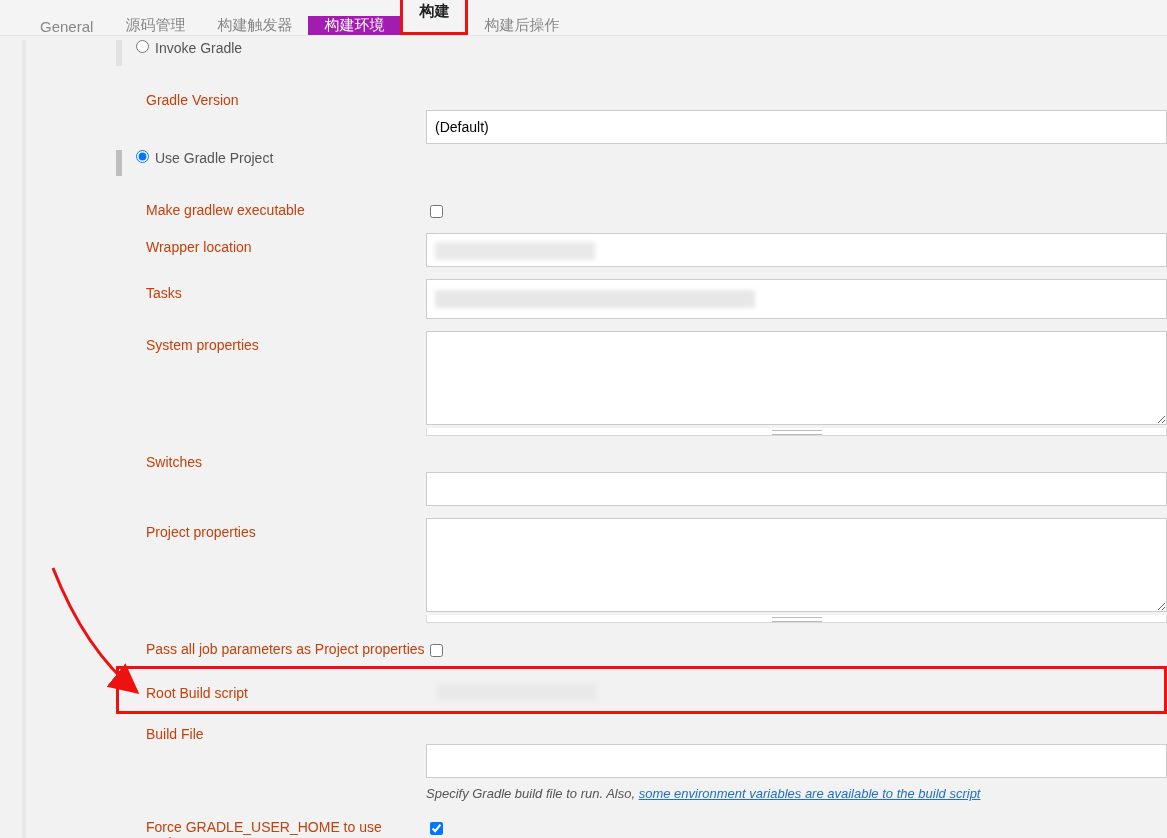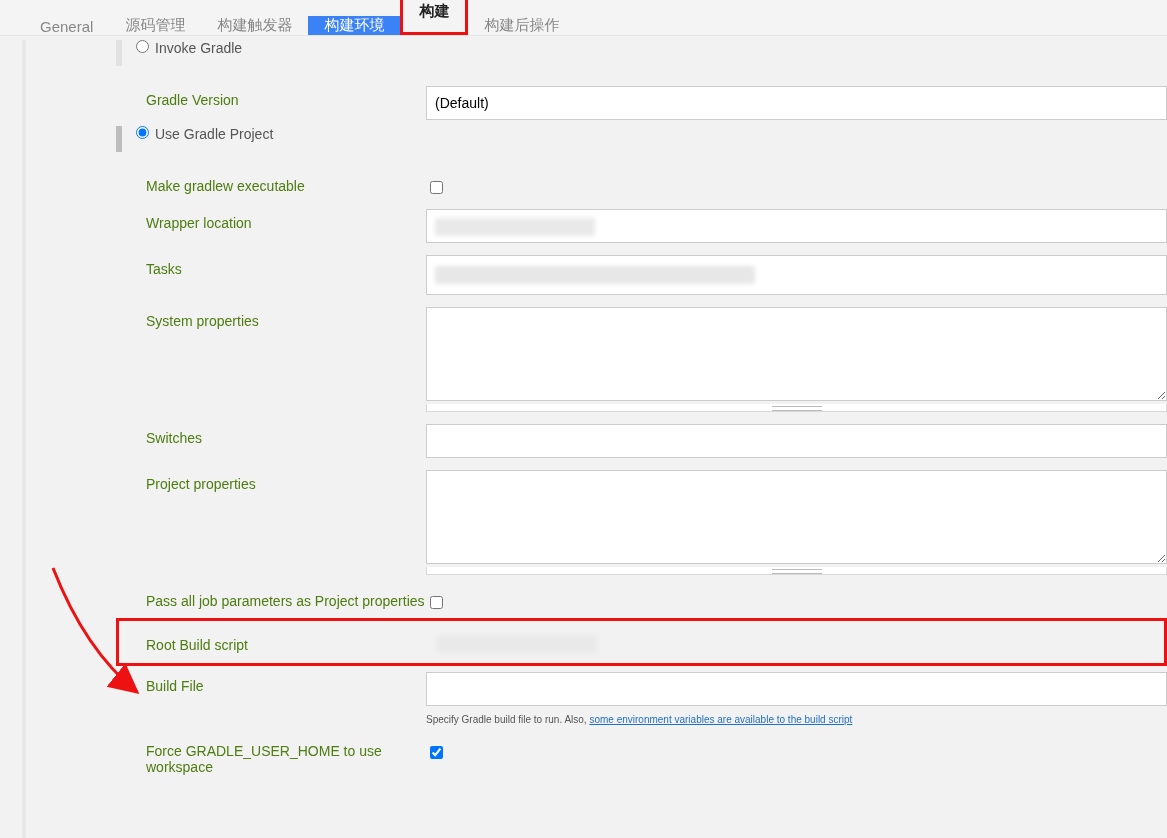--- a/index.html
+++ b/index.html
@@ -2,43 +2,43 @@
 <html><head>
 <meta charset="utf-8">
 <style>
   * { box-sizing: border-box; }
   html,body { margin:0; padding:0; font-family: Arial, "Microsoft YaHei", sans-serif; font-size:14px; color:#333; background:#f2f2f2; }
   .page { width:1167px; height:838px; overflow:hidden; background:#f2f2f2; position:relative; }
 
   
   .tabs { height:36px; background:#f4f4f4; border-bottom:1px solid #e5e5e5; display:flex; align-items:flex-end; padding-left:24px; }
   .tab { display:flex; align-items:center; padding:0 16px; color:#888; cursor:pointer; font-size:15px; }
-  .tab.active-bg { background:#3b82f6; color:#fff; }
+  .tab.active-bg { background:#a21caf; color:#fff; }
   .tab-highlight { border:3px solid #e11; padding:0; }
   .tab-highlight .inner { padding:11px 16px; color:#222; font-weight:bold; }
 
   .content { position:absolute; left:0; right:0; top:40px; bottom:0; display:flex; }
   .left-margin { width:24px; border-right:2px solid #e8e8e8; }
   .left-margin2 { width:2px; border-right:2px solid #e8e8e8; margin-right:90px; }
   .form-area { flex:1; padding-top:0; }
 
   .radio-row { display:flex; align-items:flex-start; height:40px; }
   .radio-row .bar { width:6px; height:26px; background:#e1e1e1; margin-right:12px; }
   .radio-row input[type=radio] { margin:0 6px 0 2px; }
   .radio-row.sel .bar { background:#bdbdbd; }
   .radio-label { color:#555; }
 
   .field-row { display:flex; align-items:flex-start; padding:6px 0; }
-  .field-label { width:310px; padding-left:30px; padding-top:6px; color:#4d7c0f; }
+  .field-label { width:310px; padding-left:30px; padding-top:6px; color:#c2410c; }
   .field-ctrl { flex:1; padding-right:0; }
-  .field-ctrl input[type=text] { width:100%; border:1px solid #ccc; padding:6px 8px; font-size:14px; height:34px; }
+  .field-ctrl input[type=text] { width:100%; border:1px solid #ccc; padding:6px 8px; font-size:14px; height:34px;margin-top:24px; }
   .field-ctrl textarea { width:100%; border:1px solid #ccc; padding:6px 8px; font-size:14px; resize:vertical; }
   .field-ctrl .resizer-bar { height:8px; border:1px solid #d8d8d8; border-top:none; background:#fff; position:relative; }
   .field-ctrl .resizer-bar::after { content:""; position:absolute; left:50%; top:2px; width:50px; height:3px; margin-left:-25px; border-top:1px solid #bbb; border-bottom:1px solid #bbb; }
-  .hint { font-size:10px; color:#555; padding-top:8px; }
+  .hint { font-size:13px; color:#555; padding-top:8px;font-style:italic; }
   .hint a { color:#1f6fc6; text-decoration:underline; }
 
   .blur1 { display:inline-block; width:160px; height:18px; background:#e9e9e9; border-radius:2px; filter:blur(2px); margin:6px 0 0 2px; }
   .blur2 { display:inline-block; width:320px; height:18px; background:#e7e7e7; border-radius:2px; filter:blur(2px); margin:6px 0 0 2px; }
 
   .checkbox-cell { padding-top:6px; }
 
   
   .red-box { border:3px solid #e11; padding:0; }
   .red-row .field-label { padding-left:27px; }

